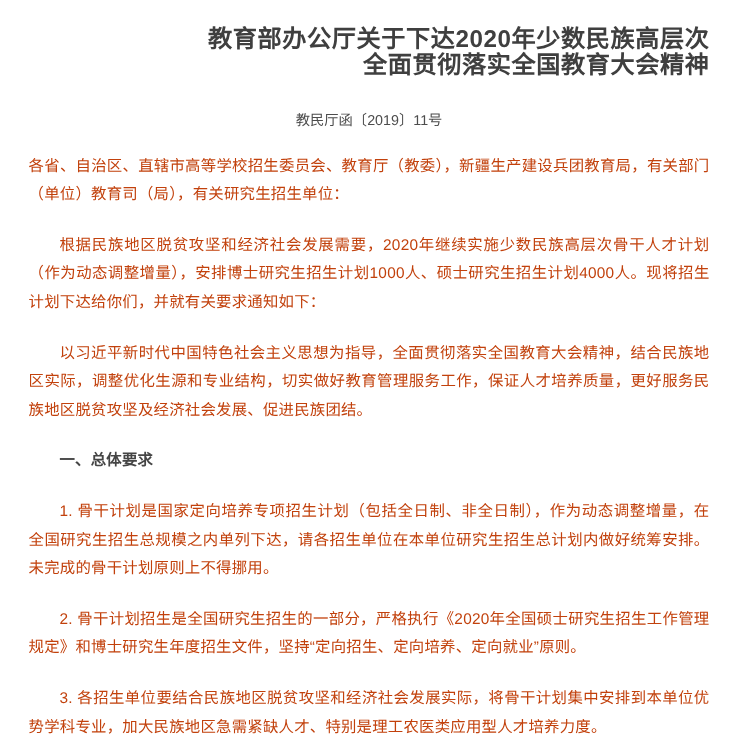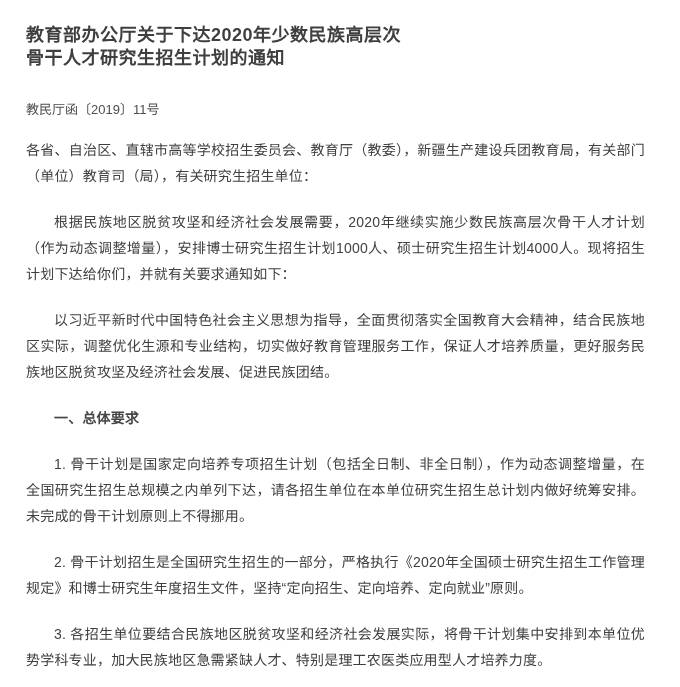--- a/index.html
+++ b/index.html
@@ -13,61 +13,61 @@
     width: 680px;
     height: 687px;
     background: #ffffff;
     padding: 24px 35px 0 26px;
     font-family: "Liberation Sans", "DejaVu Sans", sans-serif;
     color: #4d4d4d;
     overflow: hidden;
   }
   .doc-title {
     margin: 0;
-    font-size: 18px;
+    font-size: 22px;
     font-weight: 700;
     line-height: 23px;
-    text-align: left;
+    text-align: right;
     color: #3f3f3f;
     letter-spacing: 0.5px;
   }
   .doc-number {
     margin-top: 32px;
     font-size: 13px;
     line-height: 15px;
-    text-align: left;
+    text-align: center;
     color: #4d4d4d;
   }
   .salutation {
     margin: 29px 0 0 0;
   }
   p.body-text {
     margin: 20px 0 0 0;
     font-size: 14px;
     line-height: 26px;
     text-align: justify;
-    color: #404040;
+    color: #c2410c;
     letter-spacing: 0.2px;
   }
   p.indent {
     text-indent: 2em;
   }
   p.section-heading {
     font-weight: 700;
     color: #454545;
   }
 </style>
 </head>
 <body>
 
 <div class="page">
 
   <h1 class="doc-title">
     <span>教育部办公厅关于下达2020年少数民族高层次</span><br>
-    <span>骨干人才研究生招生计划的通知</span>
+    <span>全面贯彻落实全国教育大会精神</span>
   </h1>
 
   <div class="doc-number">教民厅函〔2019〕11号</div>
 
   <p class="body-text salutation">各省、自治区、直辖市高等学校招生委员会、教育厅（教委），新疆生产建设兵团教育局，有关部门（单位）教育司（局），有关研究生招生单位：</p>
 
   <p class="body-text indent">根据民族地区脱贫攻坚和经济社会发展需要，2020年继续实施少数民族高层次骨干人才计划（作为动态调整增量），安排博士研究生招生计划1000人、硕士研究生招生计划4000人。现将招生计划下达给你们，并就有关要求通知如下：</p>
 
   <p class="body-text indent">以习近平新时代中国特色社会主义思想为指导，全面贯彻落实全国教育大会精神，结合民族地区实际，调整优化生源和专业结构，切实做好教育管理服务工作，保证人才培养质量，更好服务民族地区脱贫攻坚及经济社会发展、促进民族团结。</p>
 

